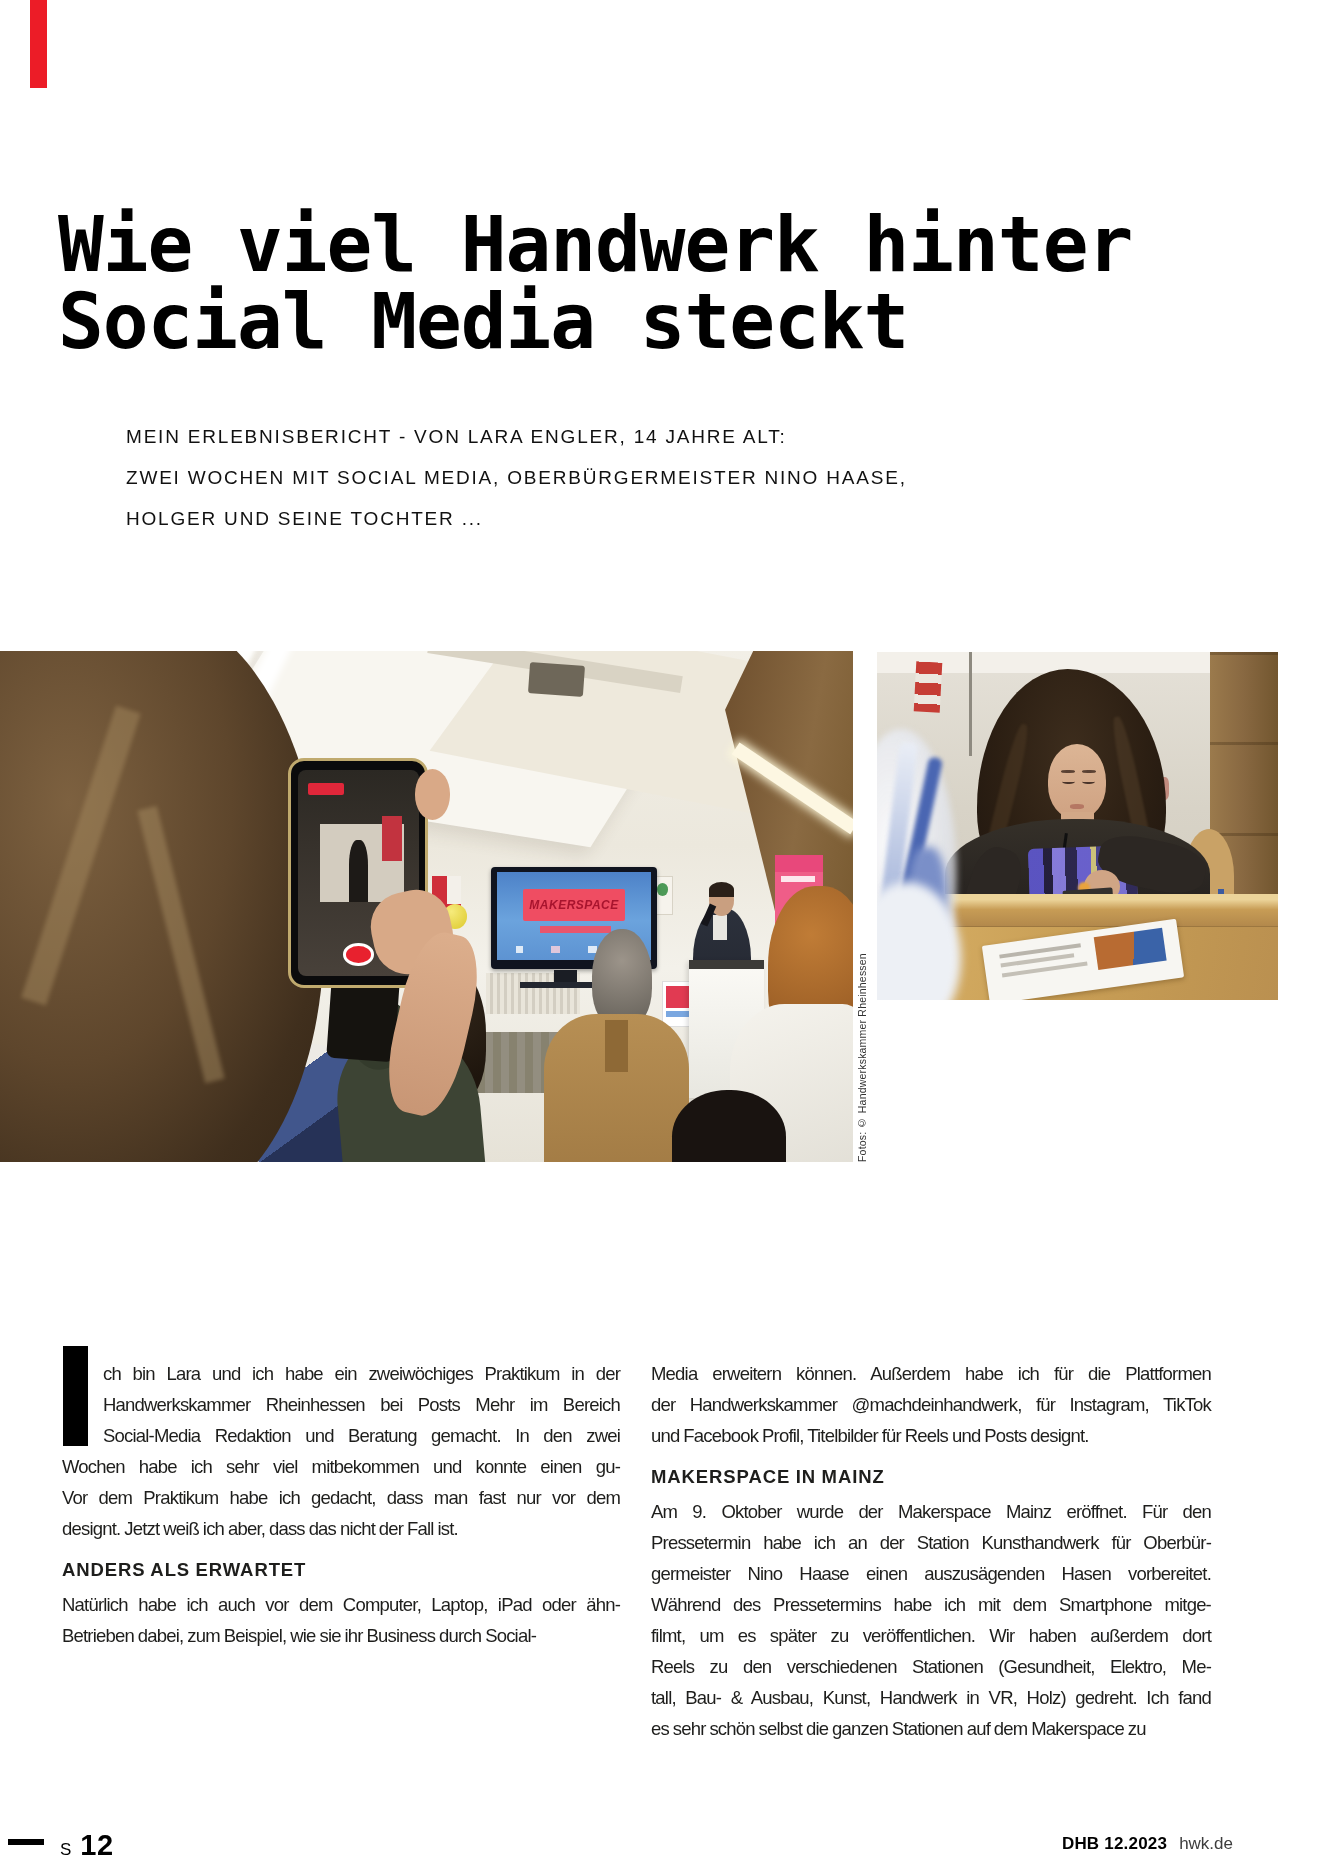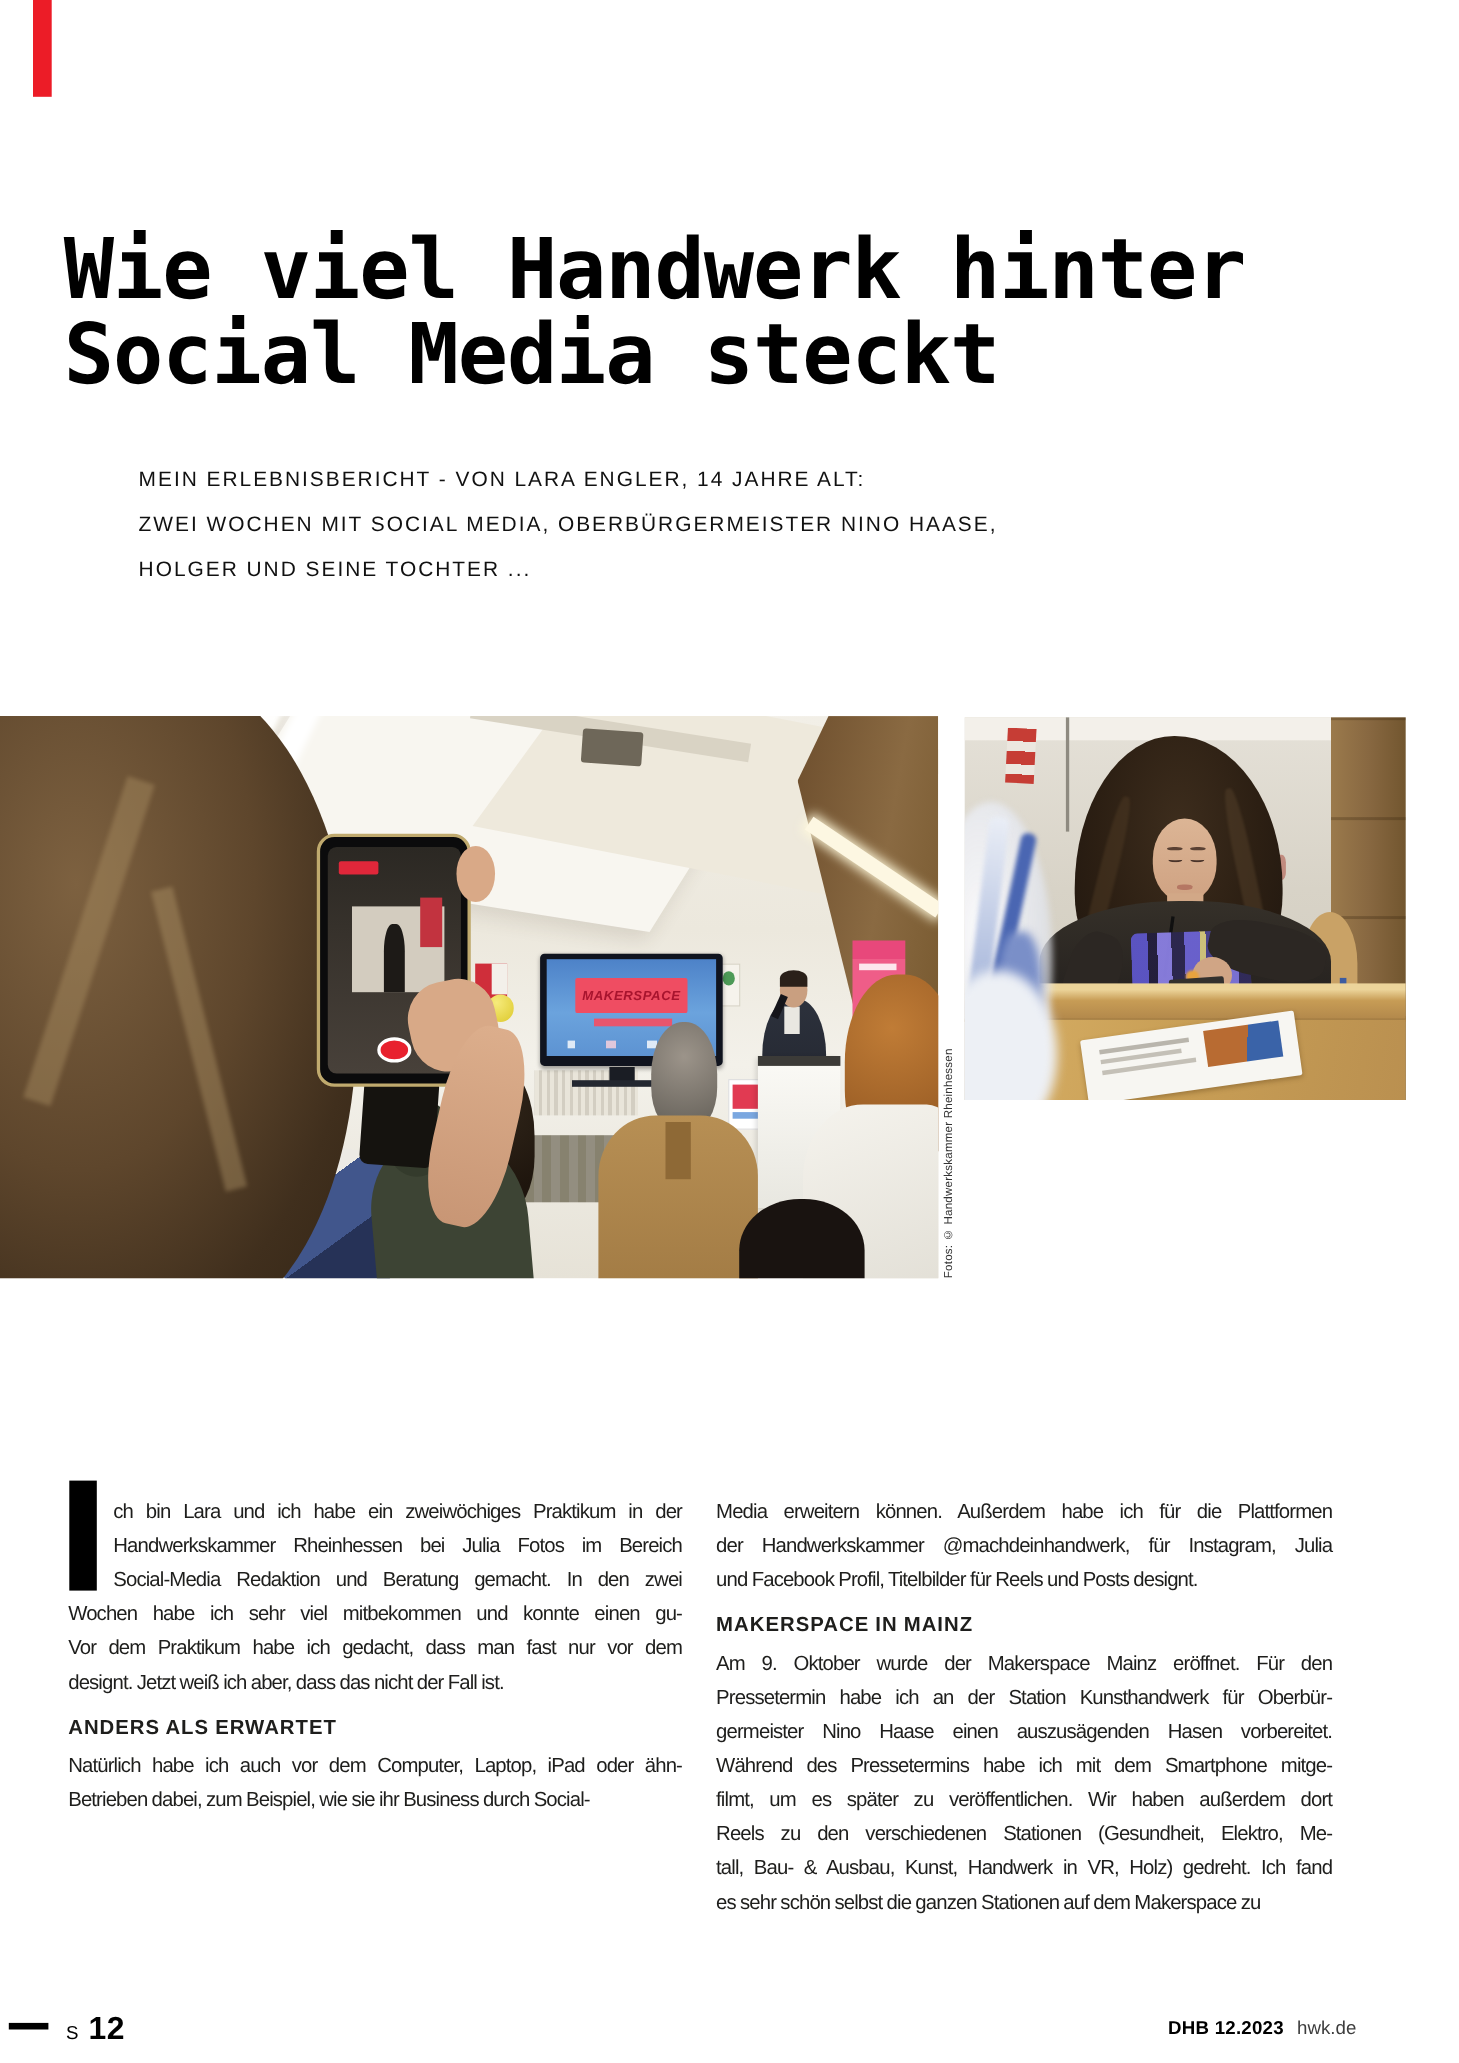--- a/index.html
+++ b/index.html
@@ -298,37 +298,37 @@
     <div class="pr-pen3"></div>
     <div class="pr-fg2"></div>
   </div>
 
   <div class="credit">Fotos: © Handwerkskammer Rheinhessen</div>
 
   <div class="col col-left">
     <div class="dropcap">I</div>
     <div class="para justify">
         <div class="bline">ch bin Lara und ich habe ein zweiwöchiges Praktikum in der</div>
-        <div class="bline">Handwerkskammer Rheinhessen bei Julia Fotos im Bereich</div>
+        <div class="bline">Handwerkskammer Rheinhessen bei Posts Mehr im Bereich</div>
         <div class="bline">Social-Media Redaktion und Beratung gemacht. In den zwei</div>
         <div class="bline">Wochen habe ich sehr viel mitbekommen und konnte einen gu-</div>
         <div class="bline">Vor dem Praktikum habe ich gedacht, dass man fast nur vor dem</div>
         <div class="bline last">designt. Jetzt weiß ich aber, dass das nicht der Fall ist.</div>
       </div>
     <div class="h-heading">ANDERS ALS ERWARTET</div>
     <div class="para justify">
         <div class="bline">Natürlich habe ich auch vor dem Computer, Laptop, iPad oder ähn-</div>
         <div class="bline last">Betrieben dabei, zum Beispiel, wie sie ihr Business durch Social-</div>
       </div>
   </div>
 
   <div class="col col-right">
     <div class="para justify">
         <div class="bline">Media erweitern können. Außerdem habe ich für die Plattformen</div>
-        <div class="bline">der Handwerkskammer @machdeinhandwerk, für Instagram, Julia</div>
+        <div class="bline">der Handwerkskammer @machdeinhandwerk, für Instagram, TikTok</div>
         <div class="bline last">und Facebook Profil, Titelbilder für Reels und Posts designt.</div>
       </div>
     <div class="h-heading">MAKERSPACE IN MAINZ</div>
     <div class="para justify">
         <div class="bline">Am 9. Oktober wurde der Makerspace Mainz eröffnet. Für den</div>
         <div class="bline">Pressetermin habe ich an der Station Kunsthandwerk für Oberbür-</div>
         <div class="bline">germeister Nino Haase einen auszusägenden Hasen vorbereitet.</div>
         <div class="bline">Während des Pressetermins habe ich mit dem Smartphone mitge-</div>
         <div class="bline">filmt, um es später zu veröffentlichen. Wir haben außerdem dort</div>
         <div class="bline">Reels zu den verschiedenen Stationen (Gesundheit, Elektro, Me-</div>

